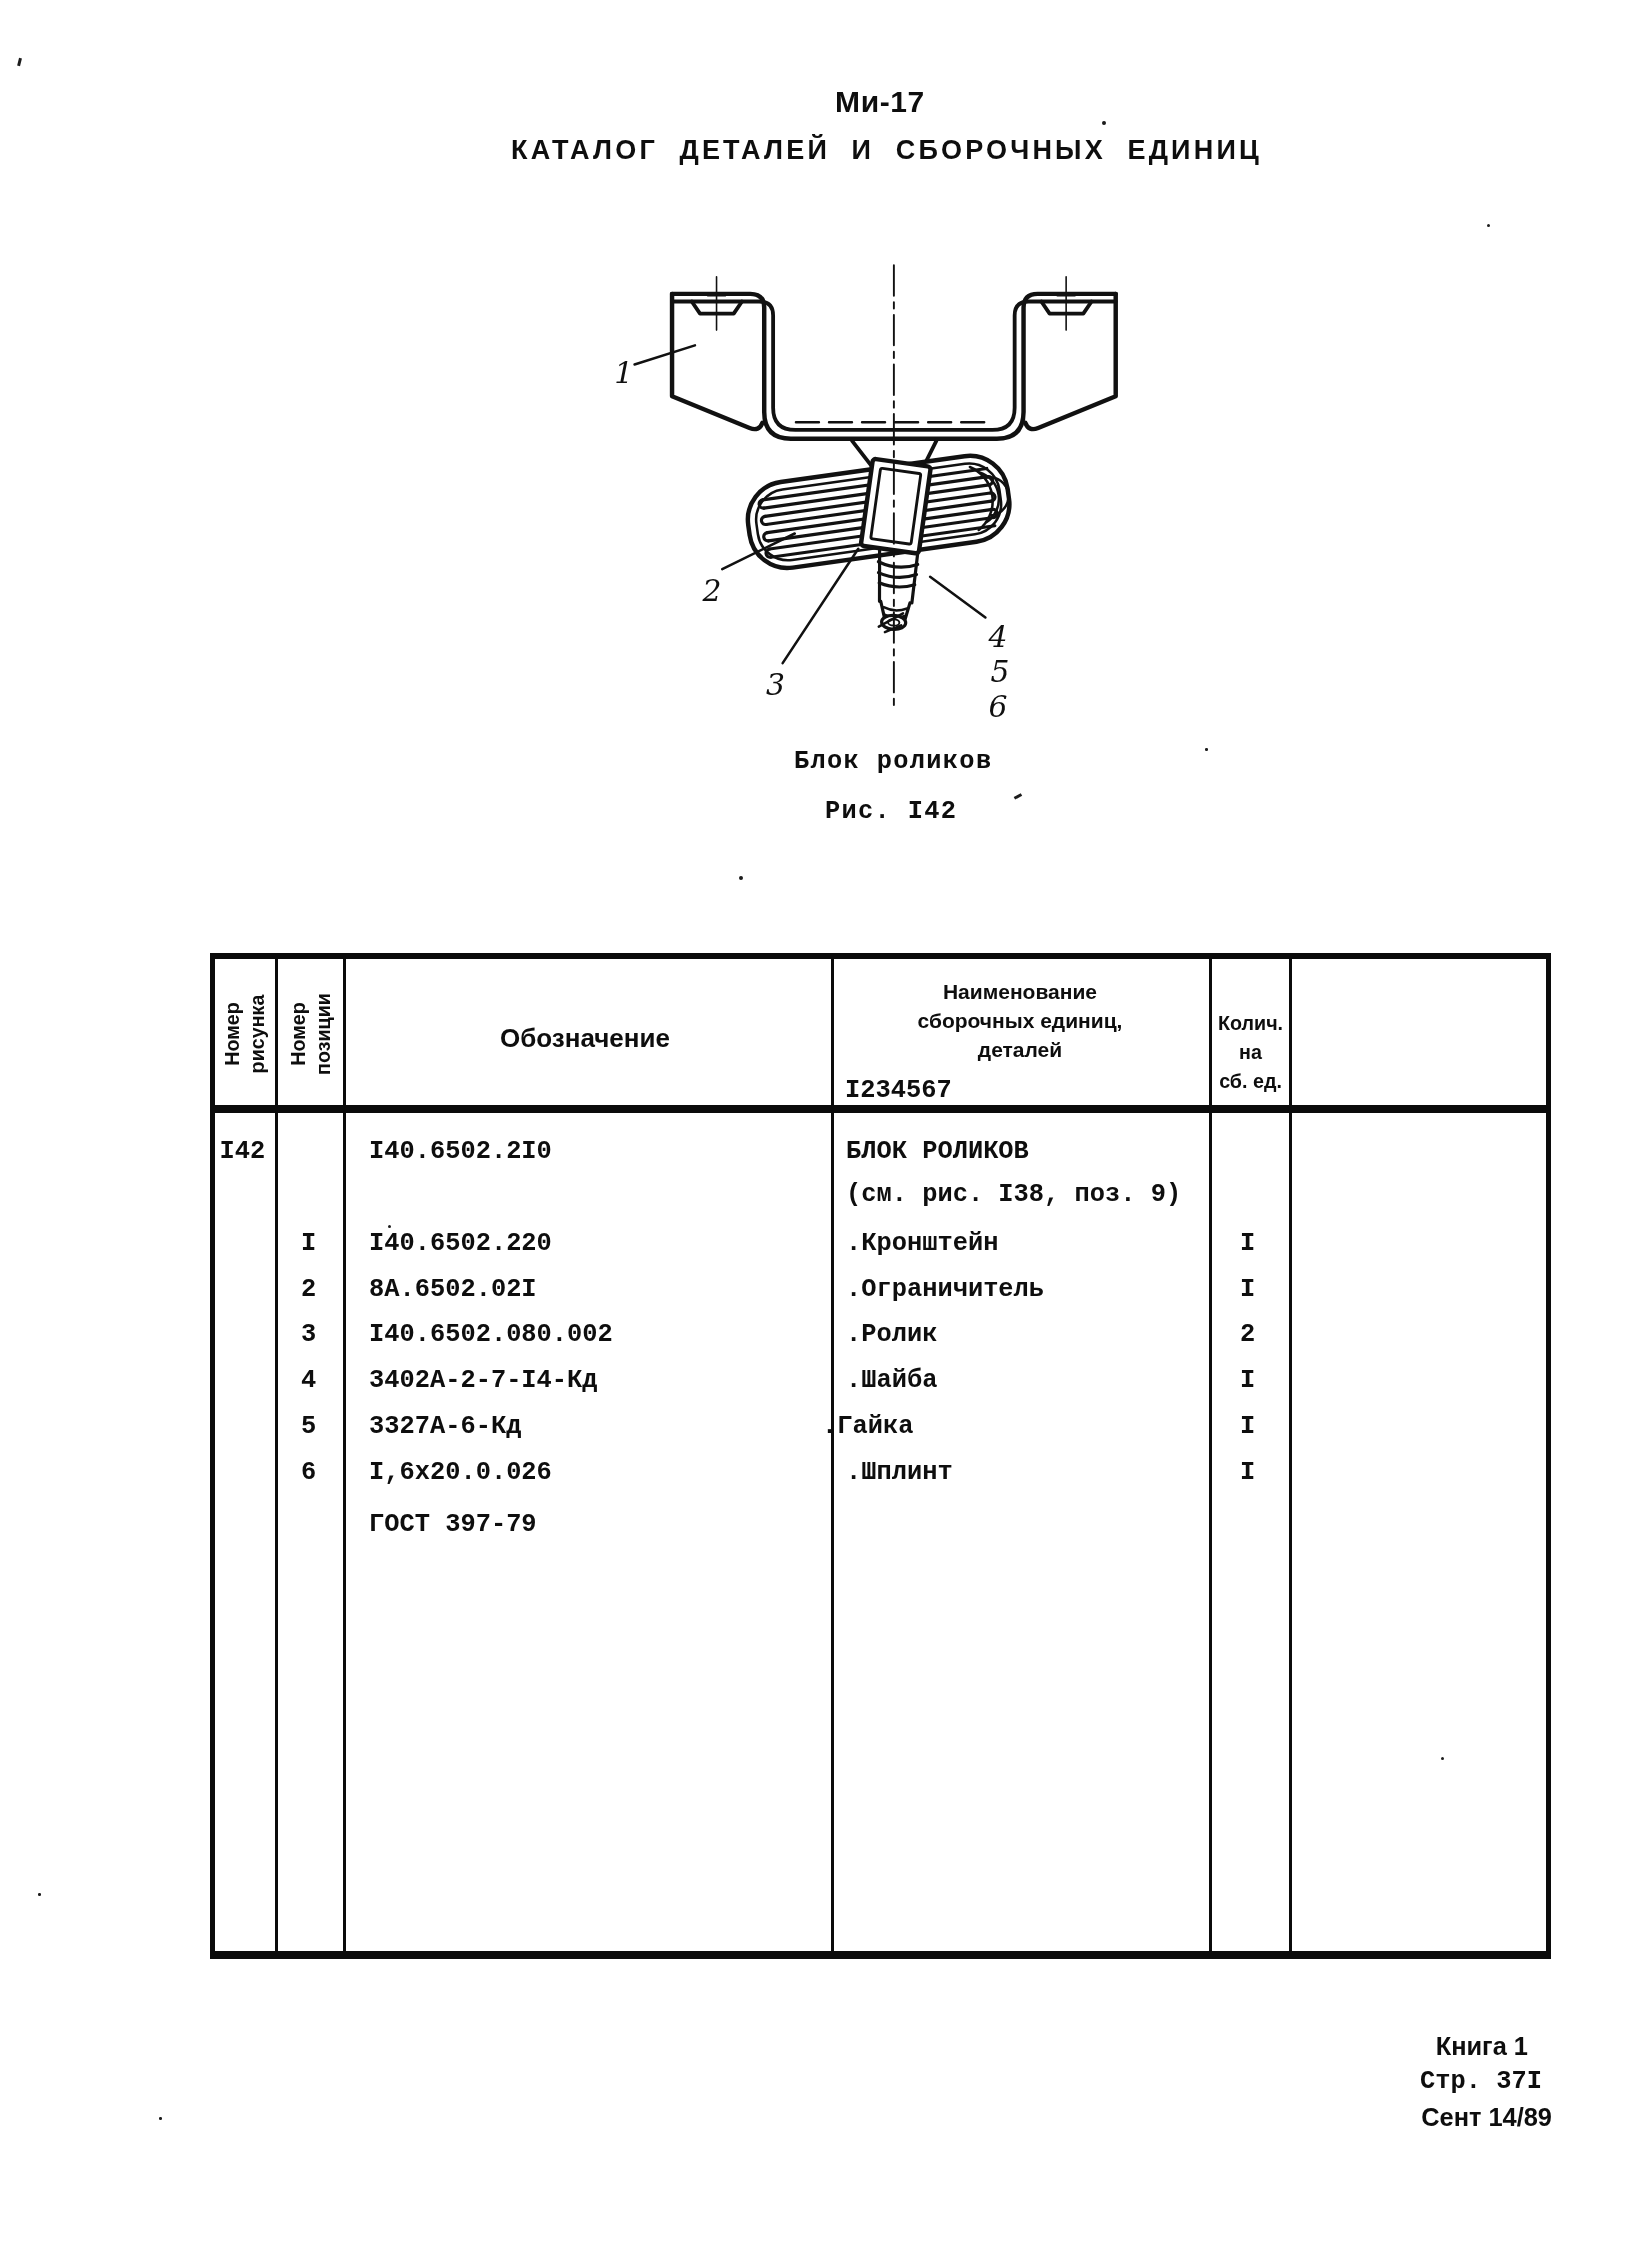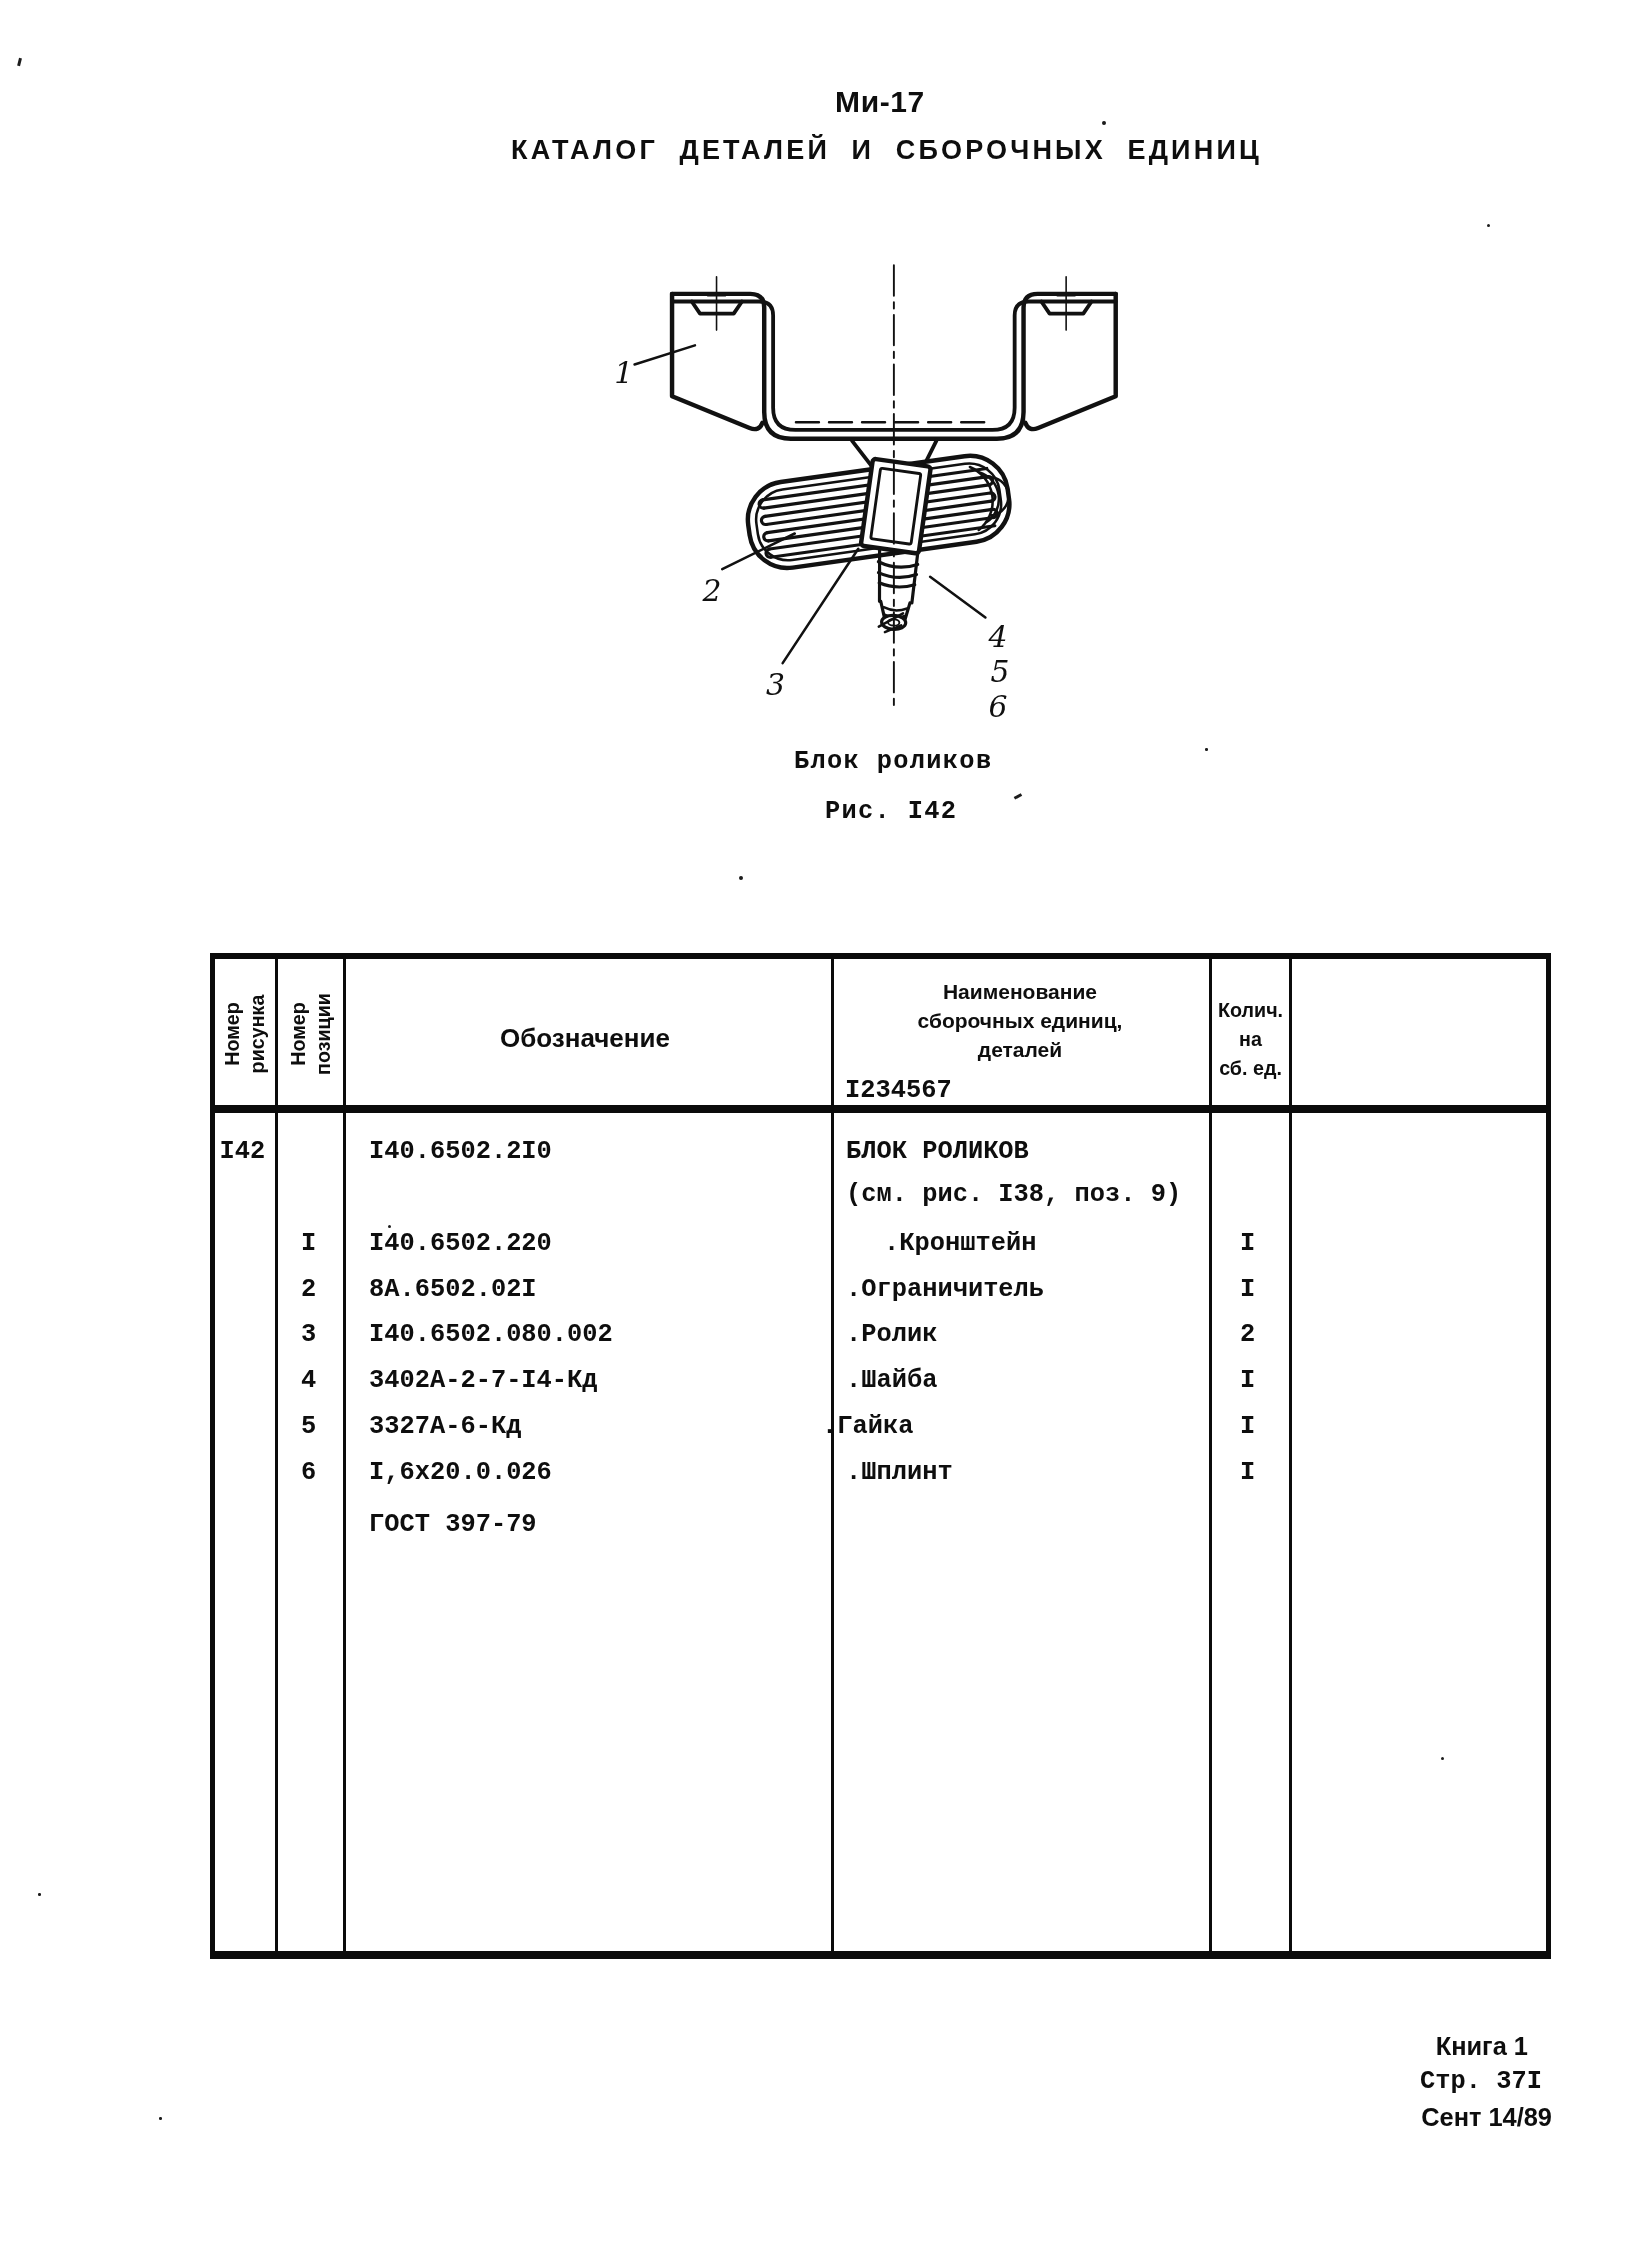--- a/index.html
+++ b/index.html
@@ -134,35 +134,35 @@
 
     <div class="hdr-cell ctr" style="left:136px;top:71px;width:478px;font-size:26px;">Обозначение</div>
 
     <div class="hdr-cell ctr" style="left:621px;top:24px;width:378px;font-size:21px;">
       <div>Наименование</div>
       <div>сборочных единиц,</div>
       <div>деталей</div>
     </div>
     <div class="cell mono" style="left:635px;top:123px;">I234567</div>
 
-    <div class="hdr-cell ctr" style="left:1002px;top:43px;width:77px;">
+    <div class="hdr-cell ctr" style="left:1002px;top:56px;width:77px;">
       <div>Колич.</div>
       <div>на</div>
       <div>сб. ед.</div>
     </div>
 
 
     <div id="table-rows">
         <span class="cell mono" style="left: 9.5px; top: 184px;">I42</span>
         <span class="cell mono" style="left: 159px; top: 184px;">I40.6502.2I0</span>
         <span class="cell mono" style="left: 636px; top: 184px;">БЛОК РОЛИКОВ</span>
         <span class="cell mono" style="left: 636px; top: 227px;">(см. рис. I38, поз. 9)</span>
         <span class="cell mono" style="left: 91px; top: 276px;">I</span>
         <span class="cell mono" style="left: 159px; top: 276px;">I40.6502.220</span>
-        <span class="cell mono" style="left: 674px; top: 276px;">.Кронштейн</span>
+        <span class="cell mono" style="left: 636px; top: 276px;">.Кронштейн</span>
         <span class="cell mono" style="left: 1030px; top: 276px;">I</span>
         <span class="cell mono" style="left: 91px; top: 322px;">2</span>
         <span class="cell mono" style="left: 159px; top: 322px;">8А.6502.02I</span>
         <span class="cell mono" style="left: 636px; top: 322px;">.Ограничитель</span>
         <span class="cell mono" style="left: 1030px; top: 322px;">I</span>
         <span class="cell mono" style="left: 91px; top: 367px;">3</span>
         <span class="cell mono" style="left: 159px; top: 367px;">I40.6502.080.002</span>
         <span class="cell mono" style="left: 636px; top: 367px;">.Ролик</span>
         <span class="cell mono" style="left: 1030px; top: 367px;">2</span>
         <span class="cell mono" style="left: 91px; top: 413px;">4</span>

